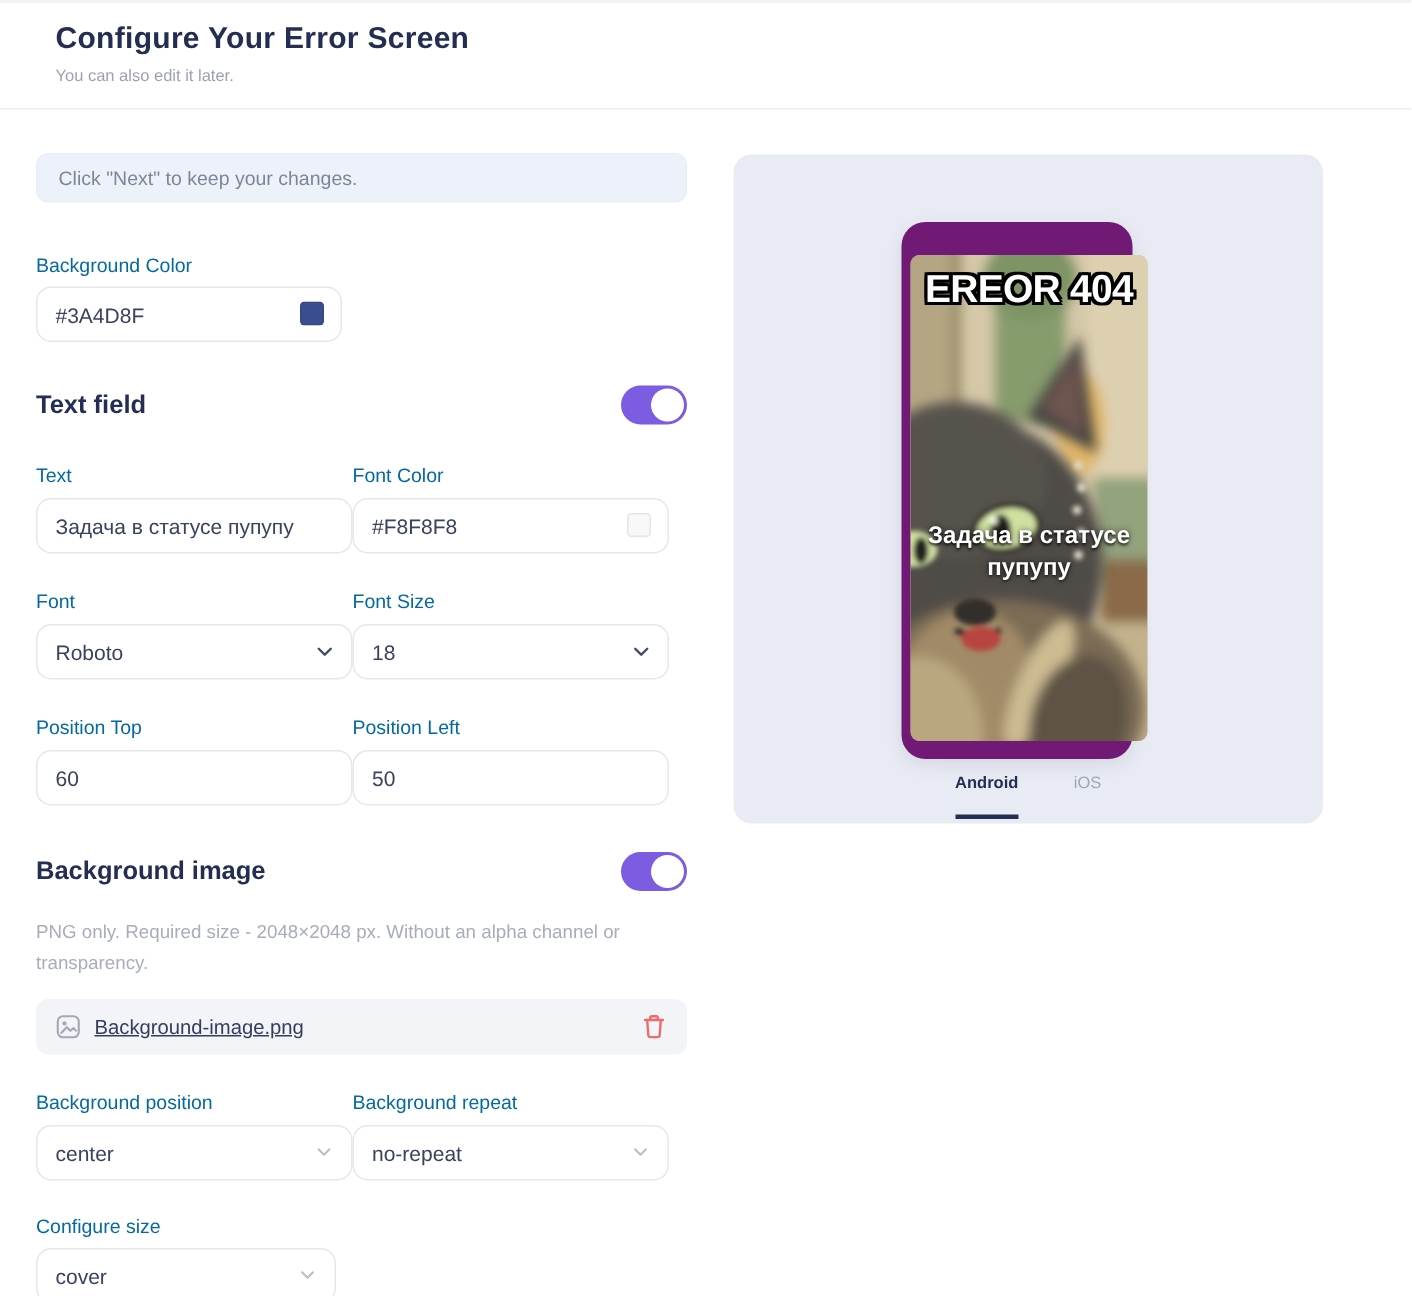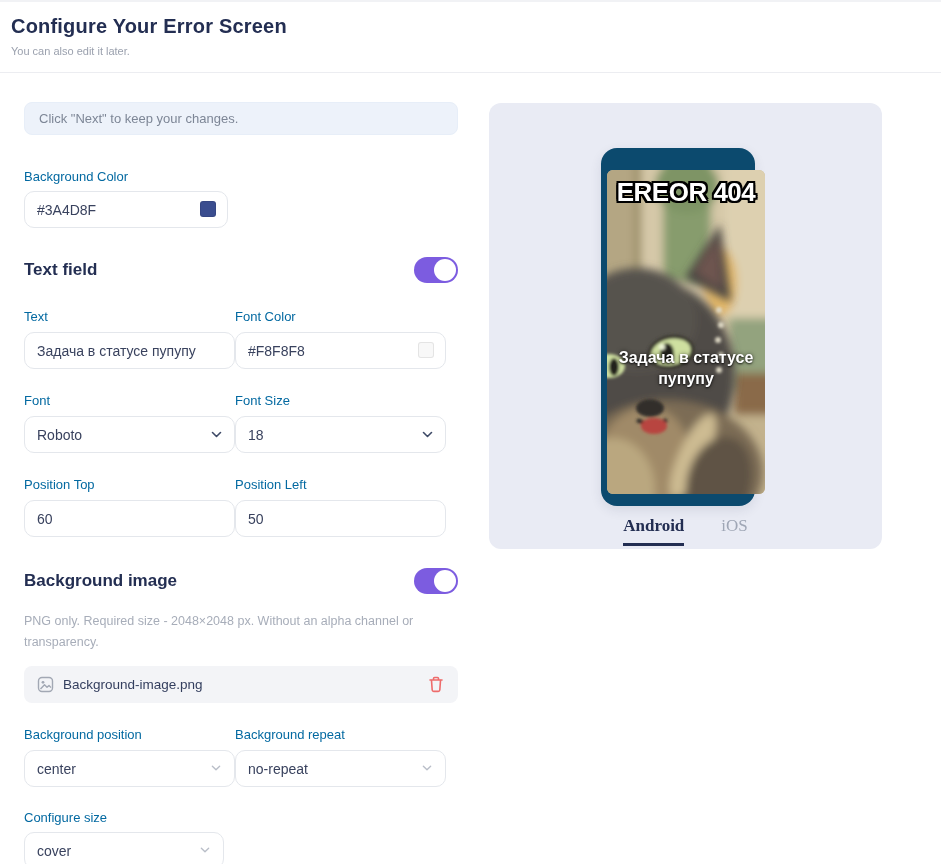--- a/index.html
+++ b/index.html
@@ -1,21 +1,21 @@
 <!DOCTYPE html>
 <html><head>
 <meta charset="utf-8">
 <style>
   * { margin:0; padding:0; box-sizing:border-box; }
   html,body { width:941px; height:864px; }
   body { font-family:"Liberation Sans", sans-serif; background:#fff; overflow:hidden; }
   .page { position:relative; width:941px; height:864px; background:#fff; border-top:2px solid #F1F2F5; }
 
   
-  .header { padding:13px 0 0 11px; }
+  .header { padding:13px 0 0 37px; }
   .page-title { font-size:20px; font-weight:700; color:#232E52; letter-spacing:.2px; }
   .page-subtitle { margin-top:7px; font-size:11px; color:#9BA1AE; }
   .header-divider { margin-top:15px; border-bottom:1px solid #ECEDF1; }
 
   
   .left-col { position:absolute; left:24px; top:72px; width:434px; }
   .notice { margin-top:28px; height:33px; background:#EDF2FA; border:1px solid #E7EEF8; border-radius:8px;
             display:flex; align-items:center; padding:0 14px; font-size:13px; color:#7D8696; }
 
   .field-label { font-size:13px; font-weight:500; color:#0369a1; }
@@ -39,41 +39,41 @@
   .grid2 .control, .grid2 .control-wrap { margin-top:8px; }
 
   .select { justify-content:space-between; cursor:pointer; }
   .chev { width:11px; height:11px; flex:0 0 auto; }
   .chev svg { display:block; }
 
   .hint { margin-top:16px; max-width:424px; font-size:12.5px; line-height:21px; color:#A7ADB9; }
 
   .file-row { margin-top:13px; height:37px; background:#F3F4F7; border-radius:8px; display:flex; align-items:center; padding:0 13px; }
   .file-icon { width:17px; height:17px; margin-right:9px; flex:0 0 auto; }
-  .file-link { font-size:13.5px; color:#333E5E; cursor:pointer; }
+  .file-link { font-size:13.5px; color:#333E5E; text-decoration:underline; cursor:pointer; }
   .trash-btn { margin-left:auto; width:18px; height:19px; cursor:pointer; }
 
   .bgsize-label { margin-top:23px; display:block; }
   .bgsize-select { margin-top:7px; width:200px; }
 
   
   .preview-card { position:absolute; left:489px; top:101px; width:393px; height:446px; background:#E9EBF4; border-radius:12px; }
-  .phone { position:absolute; left:112px; top:45px; width:154px; height:358px; background:#0c4a6e; border-radius:16px;
+  .phone { position:absolute; left:112px; top:45px; width:154px; height:358px; background:#701a75; border-radius:16px;
            box-shadow:0 4px 12px rgba(35,46,82,.10); }
   .screen { position:absolute; left:6px; top:22px; width:158px; height:324px; border-radius:6px; overflow:hidden; background:#cbbc9a; }
   .screen svg.cat { position:absolute; left:0; top:0; }
   .meme-title { position:absolute; left:0; right:0; top:7px; text-align:center; font-size:26px; font-weight:900;
                 letter-spacing:-0.5px; color:#fff;
                 text-shadow:-2px -2px 0 #000, 2px -2px 0 #000, -2px 2px 0 #000, 2px 2px 0 #000,
                             0 -2px 0 #000, 0 2px 0 #000, -2px 0 0 #000, 2px 0 0 #000; }
   .overlay-text { position:absolute; left:4px; right:4px; top:177px; text-align:center; font-size:16px; font-weight:700;
                   line-height:21px; color:#fff; text-shadow:0 0 4px rgba(0,0,0,.55), 0 1px 2px rgba(0,0,0,.75); }
 
   .tabs { position:absolute; left:0; right:0; top:413px; display:flex; justify-content:center; gap:37px; }
-  .tab { font-size:17px; height:30px; cursor:pointer; color:#9FA6B5;font-family:Liberation Serif, serif; }
+  .tab { font-size:11px; height:30px; cursor:pointer; color:#9FA6B5; }
   .tab.active { color:#232E52; font-weight:700; border-bottom:3px solid #232E52; }
 </style>
 </head>
 <body>
 
 <div class="page">
 
   <div class="header">
     <div class="page-title">Configure Your Error Screen</div>
     <div class="page-subtitle">You can also edit it later.</div>

